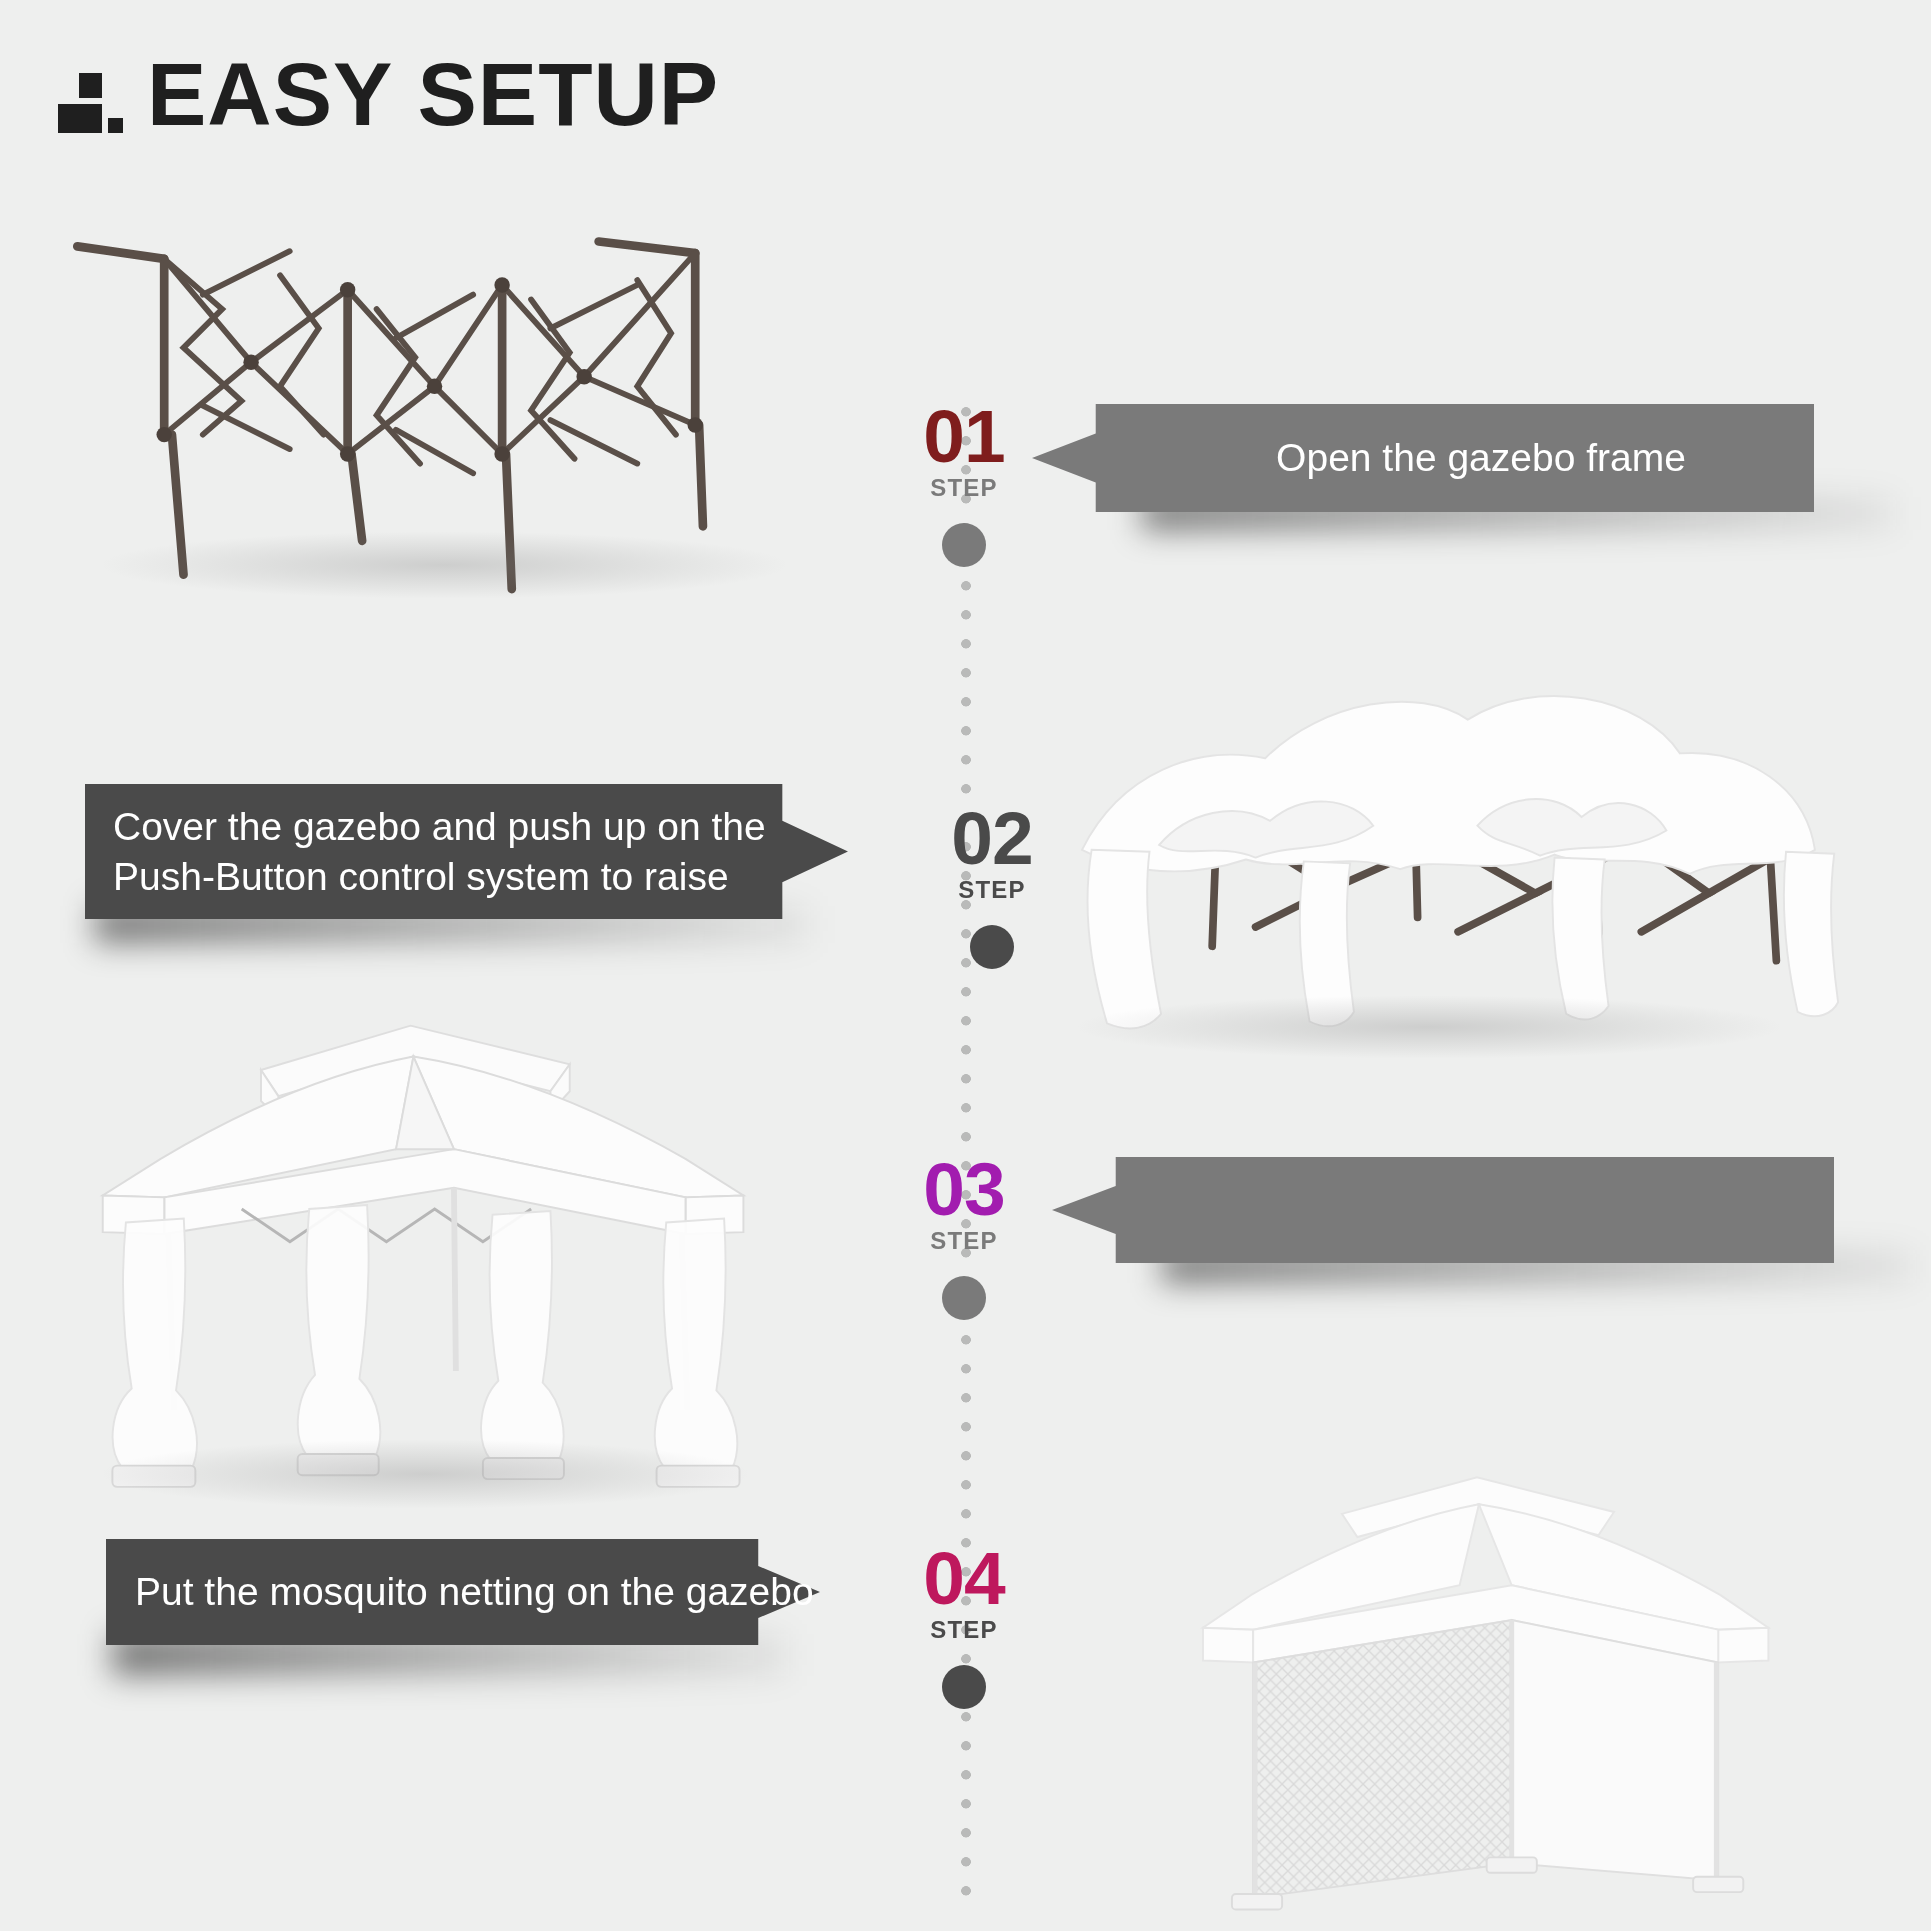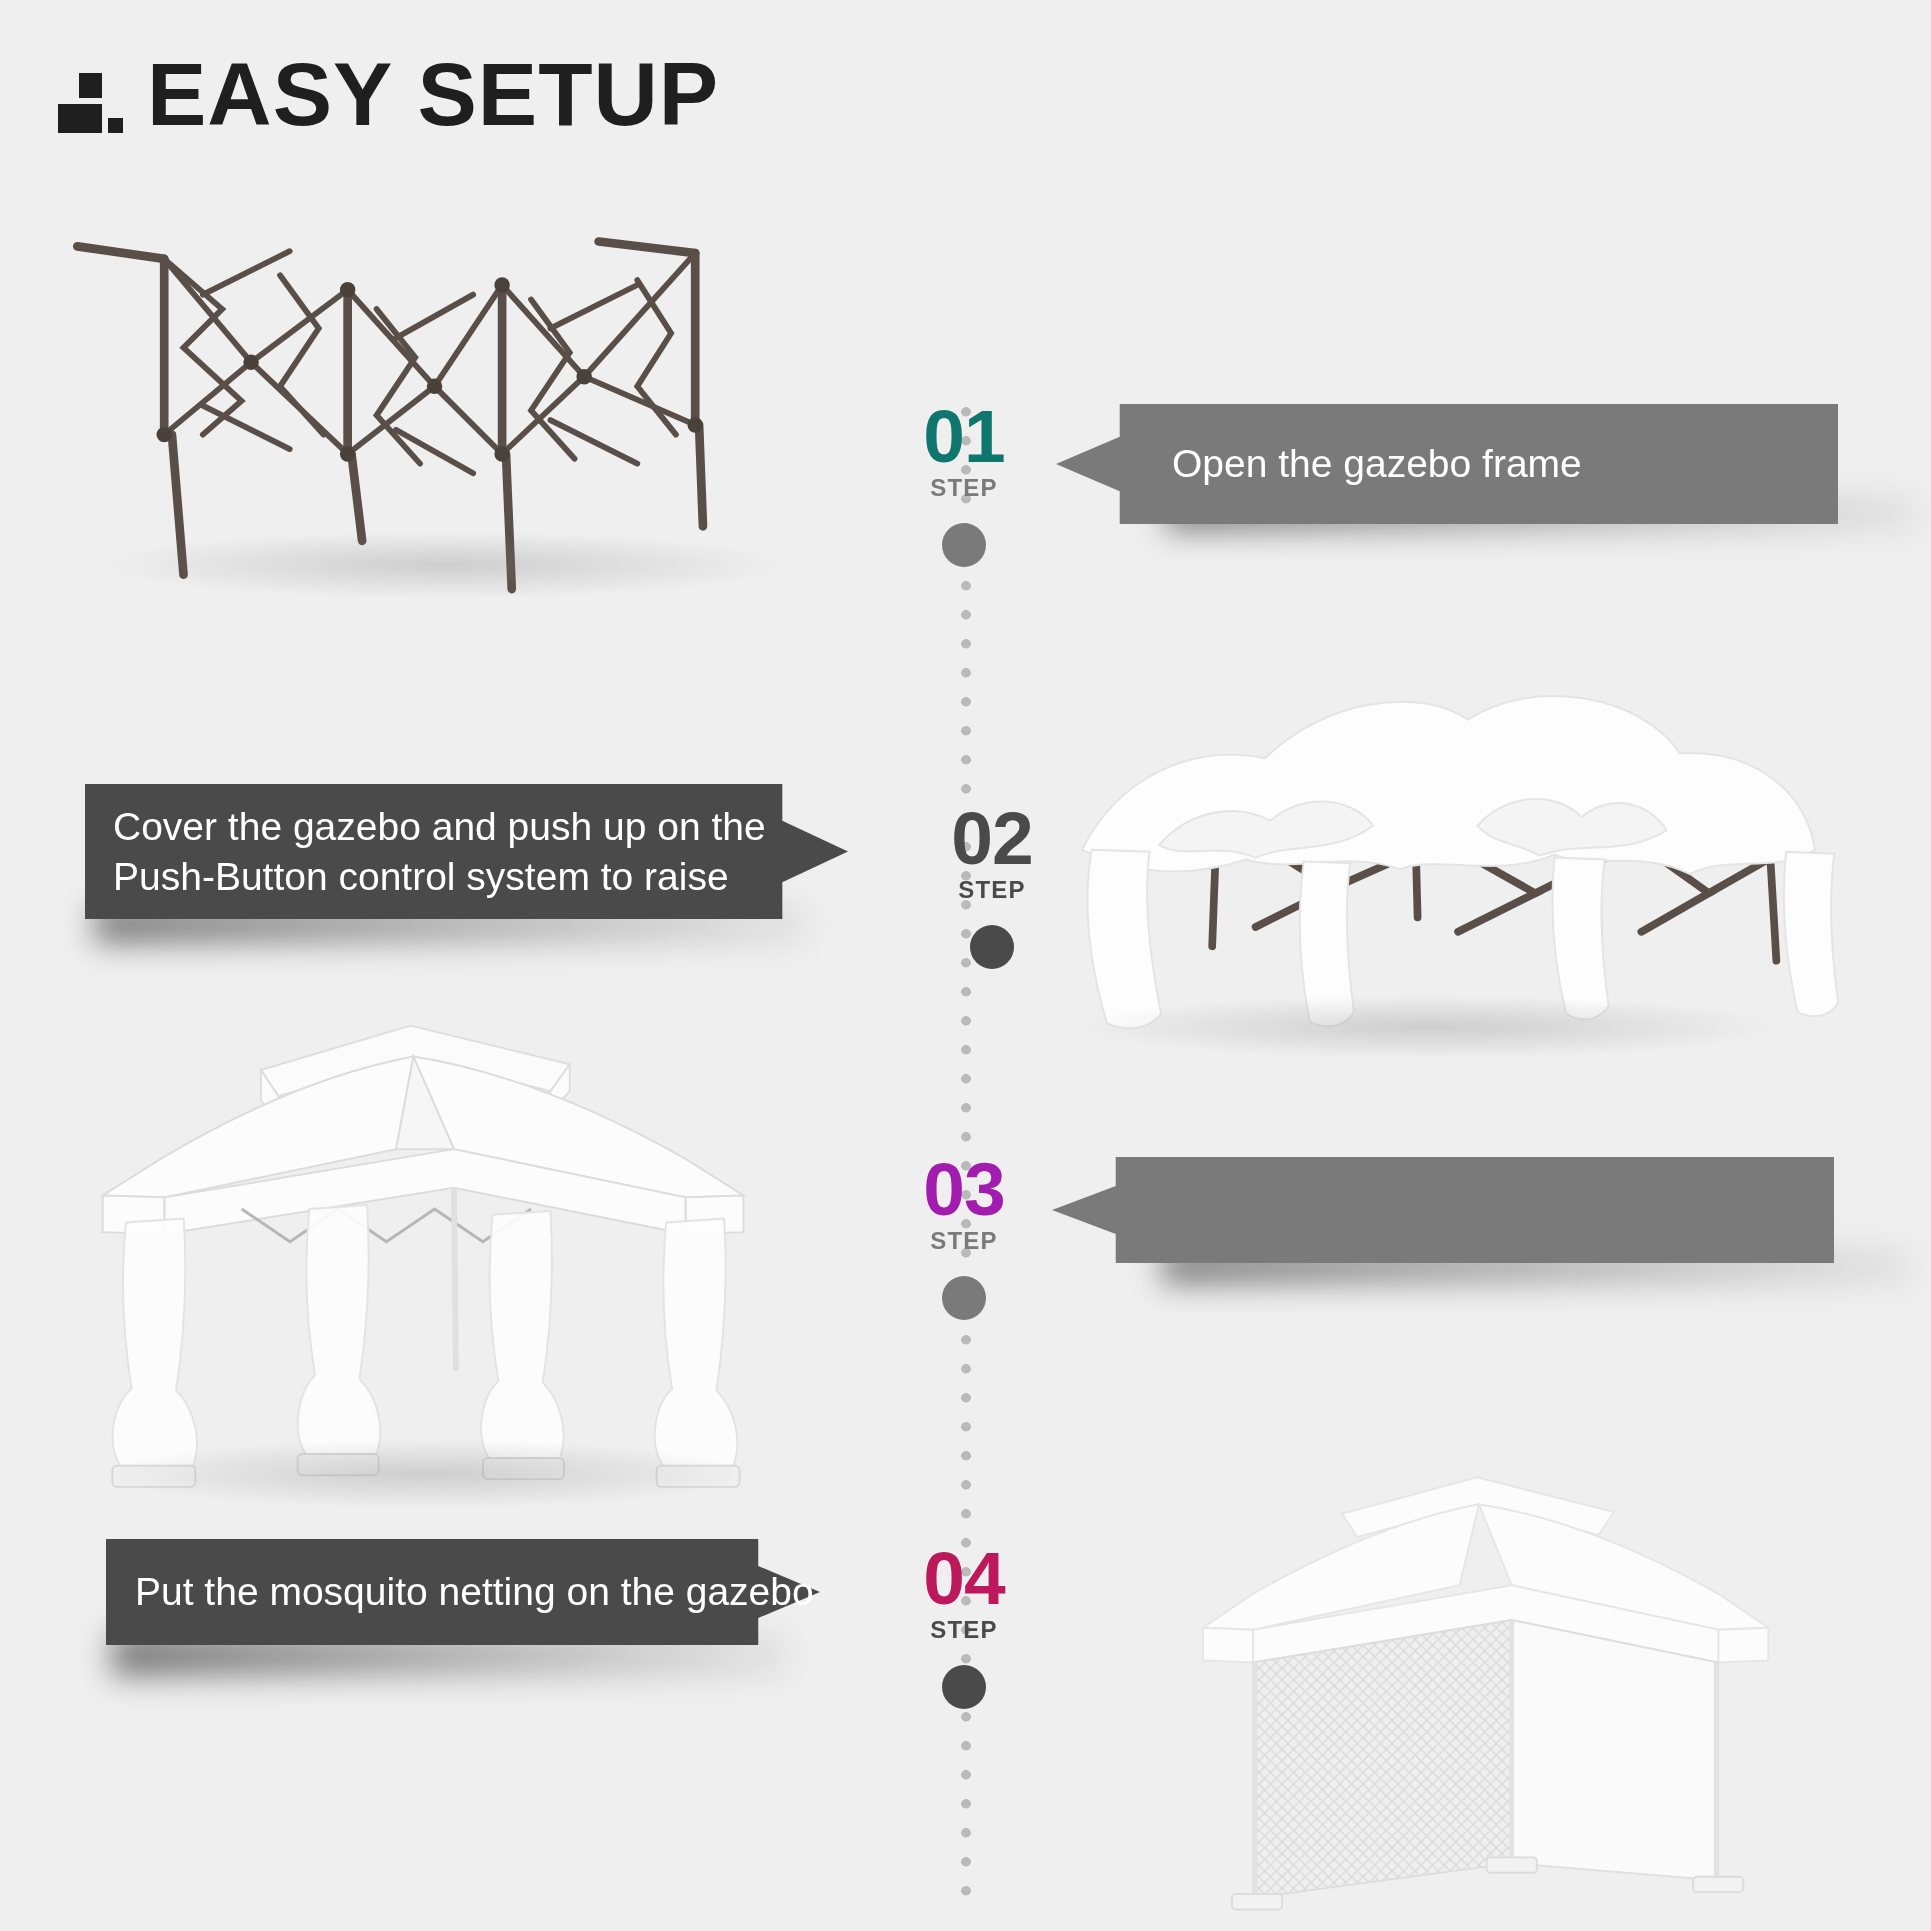--- a/index.html
+++ b/index.html
@@ -149,26 +149,26 @@
         <circle cx="460" cy="95" r="8"></circle>
           <circle cx="300" cy="270" r="8"></circle>
         <circle cx="460" cy="270" r="8"></circle>
           <circle cx="110" cy="250" r="8"></circle>
         <circle cx="660" cy="240" r="8"></circle>
       </g>
     </svg>
   </div>
 
   <div class="step step-col" style="left:882px;top:401px;">
-    <div class="step-num" style="color:#0f766e;">01</div>
+    <div class="step-num" style="color:#7f1d1d;">01</div>
     <div class="step-word" style="color:#7a7a7a;">STEP</div>
     <div class="step-dot" style="background:#7a7a7a;"></div>
   </div>
 
-  <div class="callout" style="left:1056px;top:404px;width:782px;height:120px;padding-left:116px;">
+  <div class="callout" style="left:1032px;top:404px;width:782px;height:108px;padding-left:116px;justify-content:center;">
     <div class="shadow-soft" style="left:110px;top:93px;width:753px;height:33px;"></div>
     <svg class="body" viewBox="0 0 810 110" preserveAspectRatio="none">
       <polygon points="66,0 810,0 810,110 66,110 66,80 0,55 66,30" fill="#7a7a7a"></polygon>
     </svg>
     <div class="txt">Open the gazebo frame</div>
   </div>
 
   <div class="photo" style="left:1014px;top:628px;width:840px;height:434px;">
     <div class="ground-shadow" style="left:58px;top:367px;width:714px;height:64px;"></div>
     <svg width="840" height="434" viewBox="0 0 870 450">

